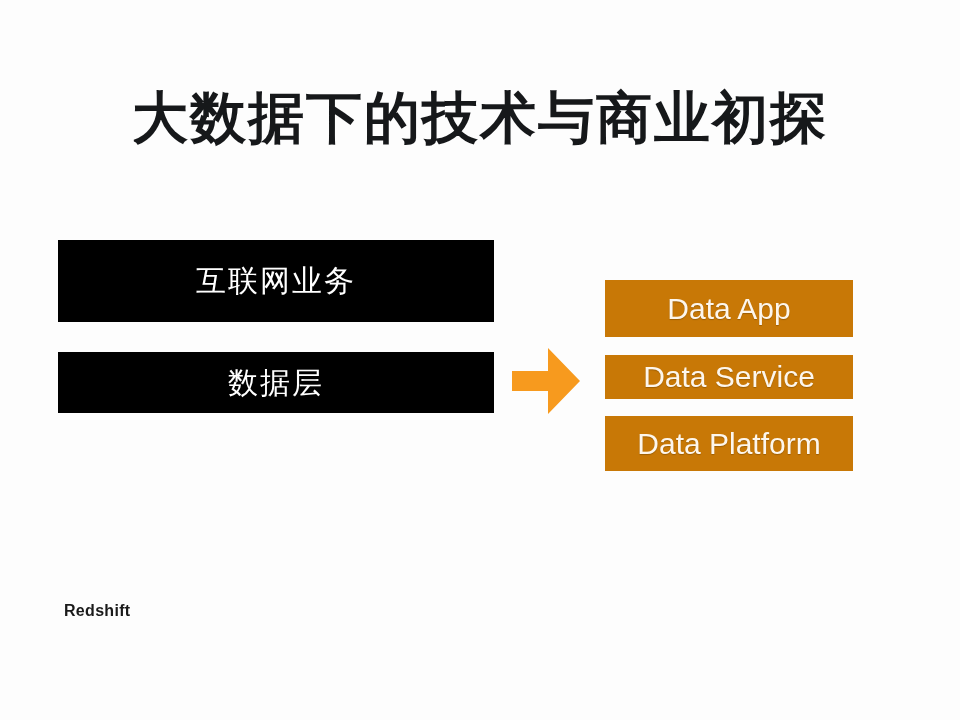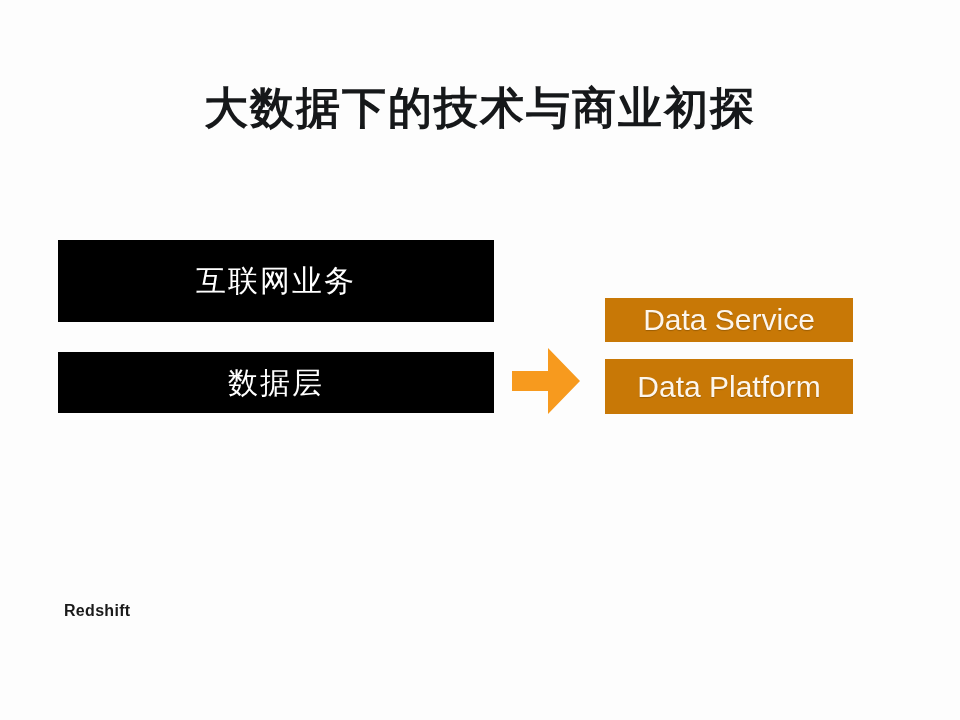--- a/index.html
+++ b/index.html
@@ -22,21 +22,21 @@
   }
 
   
   .slide-title {
     position: absolute;
     left: 0;
     top: 44px;
     width: 960px;
     text-align: center;
     font-family: "Liberation Serif", "DejaVu Serif", serif;
-    font-size: 44px;
+    font-size: 56px;
     line-height: 72px;
     letter-spacing: 2px;
     color: #16181a;
     white-space: nowrap;
   }
 
   
   .left-stack {
     position: absolute;
     left: 58px;
@@ -125,20 +125,23 @@
     </div>
   </div>
 
   <div class="flow-arrow">
     <svg width="72" height="72" viewBox="0 0 72 72" aria-hidden="true">
       <polygon points="2,26 38,26 38,3 70,36 38,69 38,46 2,46" fill="#f79a1e"></polygon>
     </svg>
   </div>
 
   <div class="right-stack">
+    <div class="data-box r1">
+      <span>Data App</span>
+    </div>
     <div class="data-box r2">
       <span>Data Service</span>
     </div>
     <div class="data-box r3">
       <span>Data Platform</span>
     </div>
   </div>
 
   <div class="footnote">Redshift</div>
 

